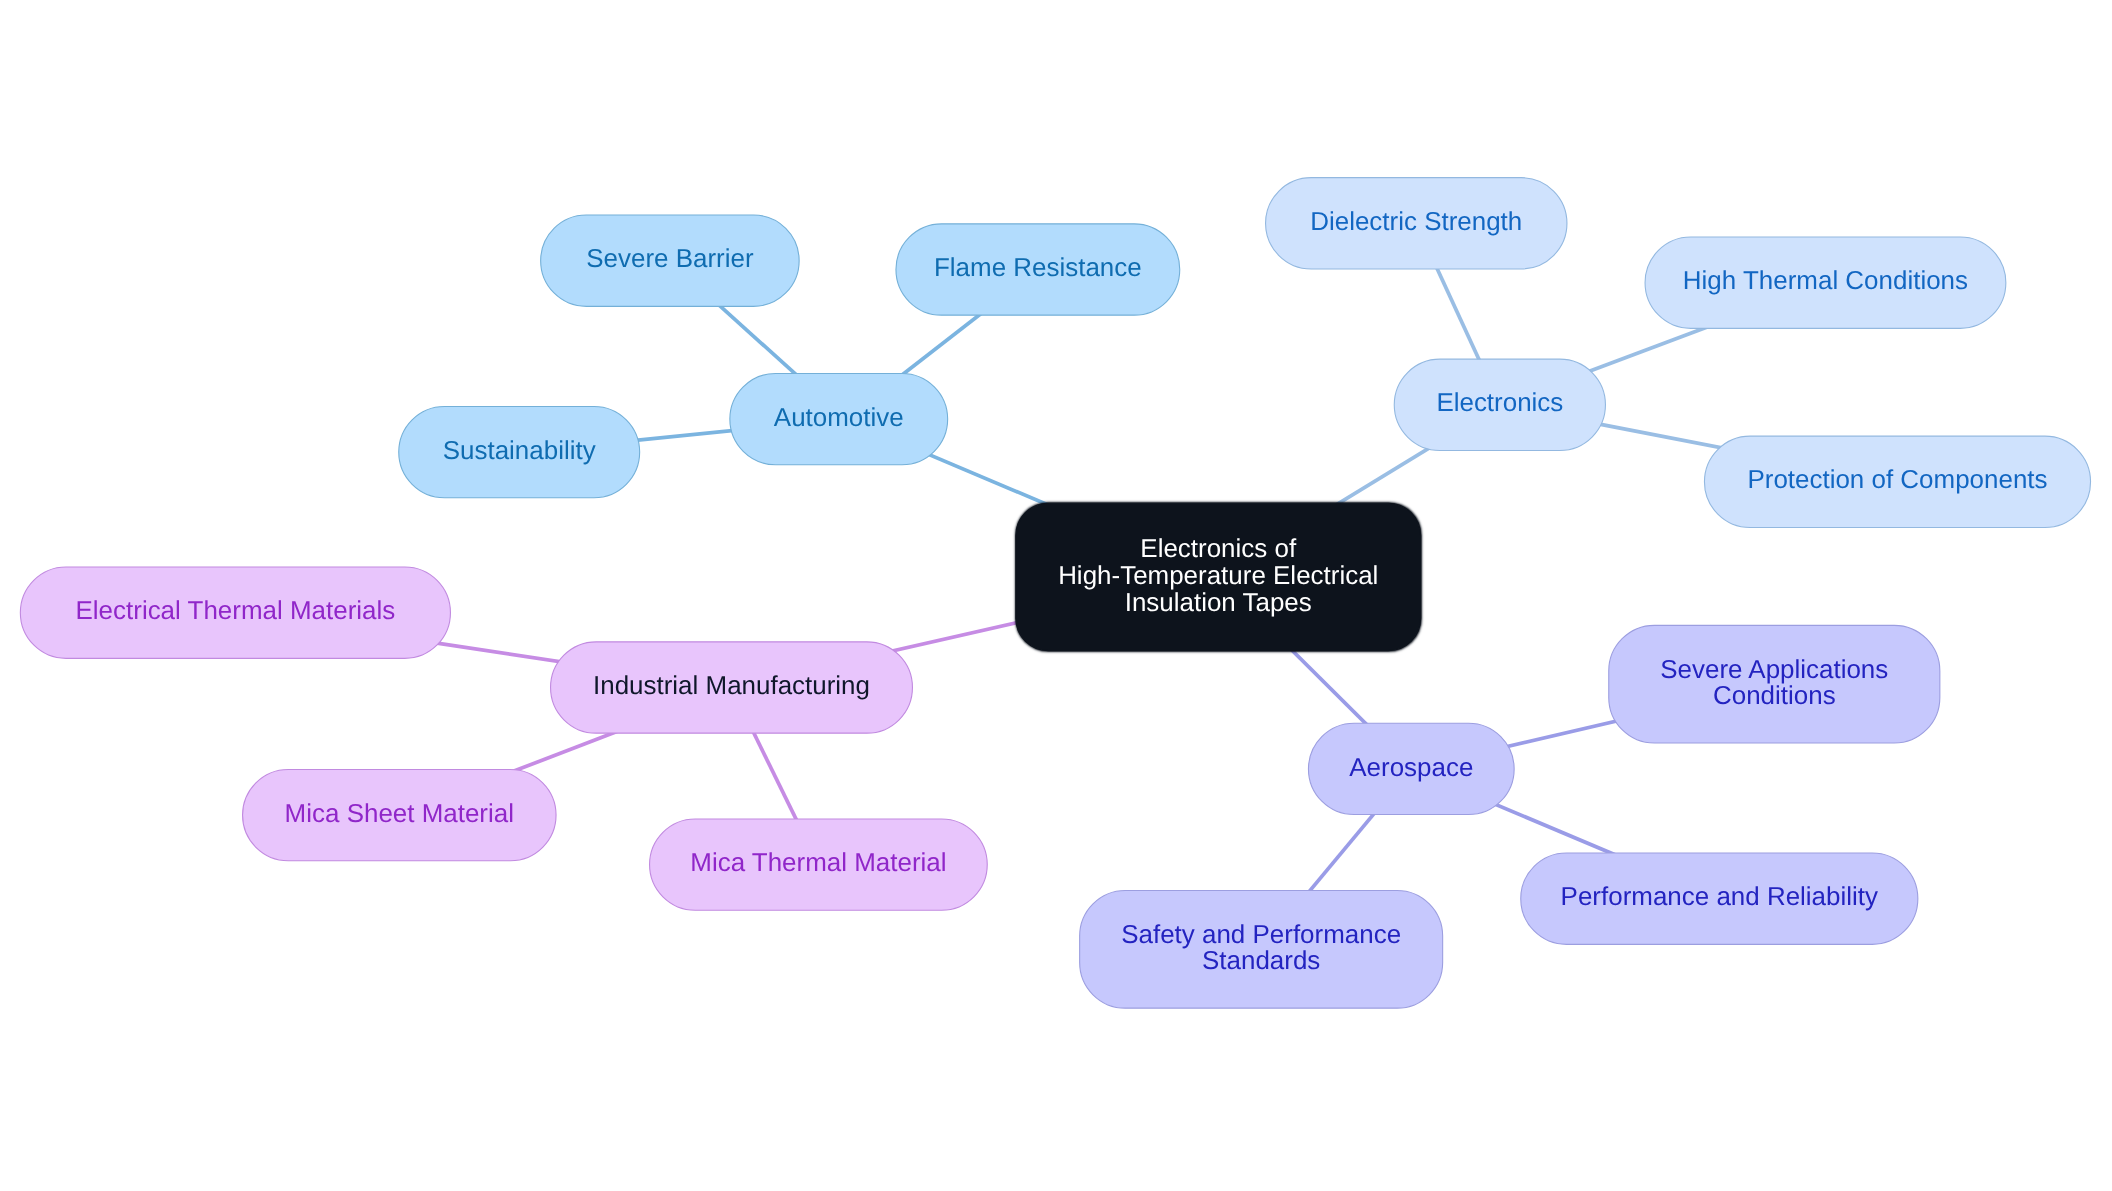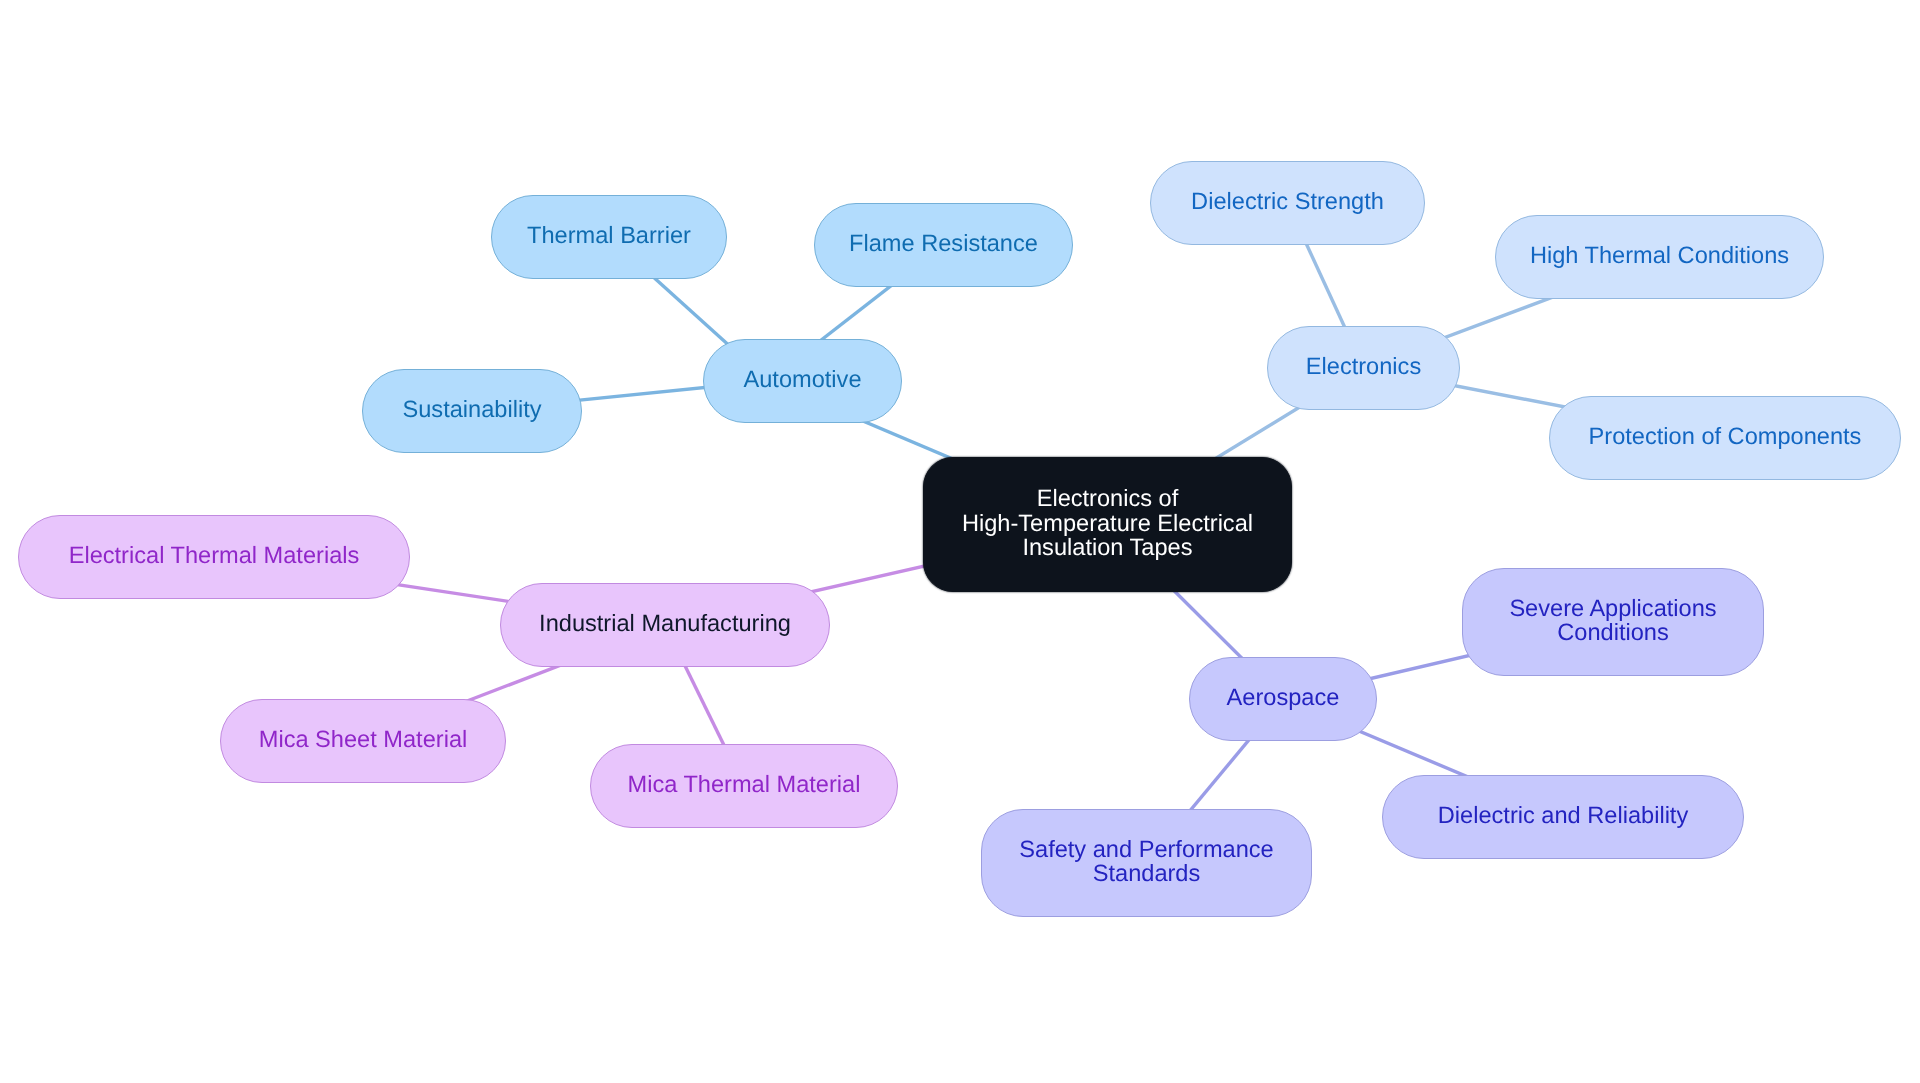--- a/index.html
+++ b/index.html
@@ -34,28 +34,28 @@
       <line x1="1283" y1="699" x2="1146.5" y2="863" stroke="#9a9ce7" stroke-width="3.4"></line>
     </svg>
   <div id="nodes">
     <div class="node" style="left: 923px; top: 457px; width: 369px; height: 135px; border-radius: 30px; font-size: 23.6px; background: rgb(13, 19, 28); color: rgb(255, 255, 255); border-color: rgb(13, 19, 28); box-shadow: rgb(13, 19, 28) 0px 0px 2px 0px;">
         <div class="lbl">
           <span class="ln">Electronics of</span>
           <span class="ln">High-Temperature Electrical</span>
           <span class="ln">Insulation Tapes</span>
         </div>
       </div>
-    <div class="node" style="left: 703px; top: 339px; width: 199px; height: 84px; border-radius: 42px; font-size: 23.6px; background: rgb(178, 220, 253); color: rgb(15, 108, 176); border-color: rgb(116, 176, 216);">
+    <div class="node" style="left: 663px; top: 339px; width: 199px; height: 84px; border-radius: 42px; font-size: 23.6px; background: rgb(178, 220, 253); color: rgb(15, 108, 176); border-color: rgb(116, 176, 216);">
         <div class="lbl">
           <span class="ln">Automotive</span>
         </div>
       </div>
     <div class="node" style="left: 491px; top: 195px; width: 236px; height: 84px; border-radius: 42px; font-size: 23.6px; background: rgb(178, 220, 253); color: rgb(15, 108, 176); border-color: rgb(116, 176, 216);">
         <div class="lbl">
-          <span class="ln">Thermal Barrier</span>
+          <span class="ln">Severe Barrier</span>
         </div>
       </div>
     <div class="node" style="left: 814px; top: 203px; width: 259px; height: 84px; border-radius: 42px; font-size: 23.6px; background: rgb(178, 220, 253); color: rgb(15, 108, 176); border-color: rgb(116, 176, 216);">
         <div class="lbl">
           <span class="ln">Flame Resistance</span>
         </div>
       </div>
     <div class="node" style="left: 362px; top: 369px; width: 220px; height: 84px; border-radius: 42px; font-size: 23.6px; background: rgb(178, 220, 253); color: rgb(15, 108, 176); border-color: rgb(116, 176, 216);">
         <div class="lbl">
           <span class="ln">Sustainability</span>
@@ -107,21 +107,21 @@
         </div>
       </div>
     <div class="node" style="left: 1462px; top: 568px; width: 302px; height: 108px; border-radius: 42px; font-size: 23.6px; background: rgb(198, 200, 253); color: rgb(35, 35, 192); border-color: rgb(156, 158, 224);">
         <div class="lbl">
           <span class="ln">Severe Applications</span>
           <span class="ln">Conditions</span>
         </div>
       </div>
     <div class="node" style="left: 1382px; top: 775px; width: 362px; height: 84px; border-radius: 42px; font-size: 23.6px; background: rgb(198, 200, 253); color: rgb(35, 35, 192); border-color: rgb(156, 158, 224);">
         <div class="lbl">
-          <span class="ln">Dielectric and Reliability</span>
+          <span class="ln">Performance and Reliability</span>
         </div>
       </div>
     <div class="node" style="left: 981px; top: 809px; width: 331px; height: 108px; border-radius: 42px; font-size: 23.6px; background: rgb(198, 200, 253); color: rgb(35, 35, 192); border-color: rgb(156, 158, 224);">
         <div class="lbl">
           <span class="ln">Safety and Performance</span>
           <span class="ln">Standards</span>
         </div>
       </div>
   </div>
 </div>

